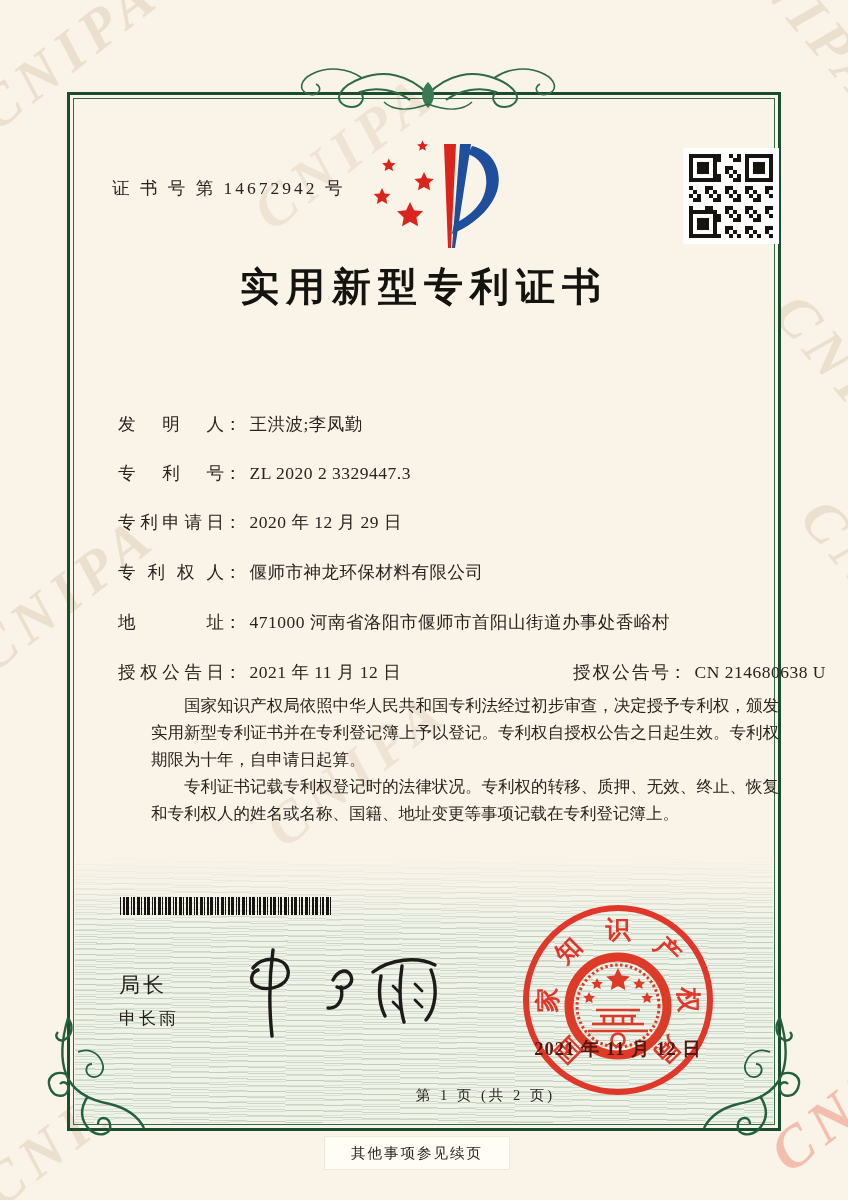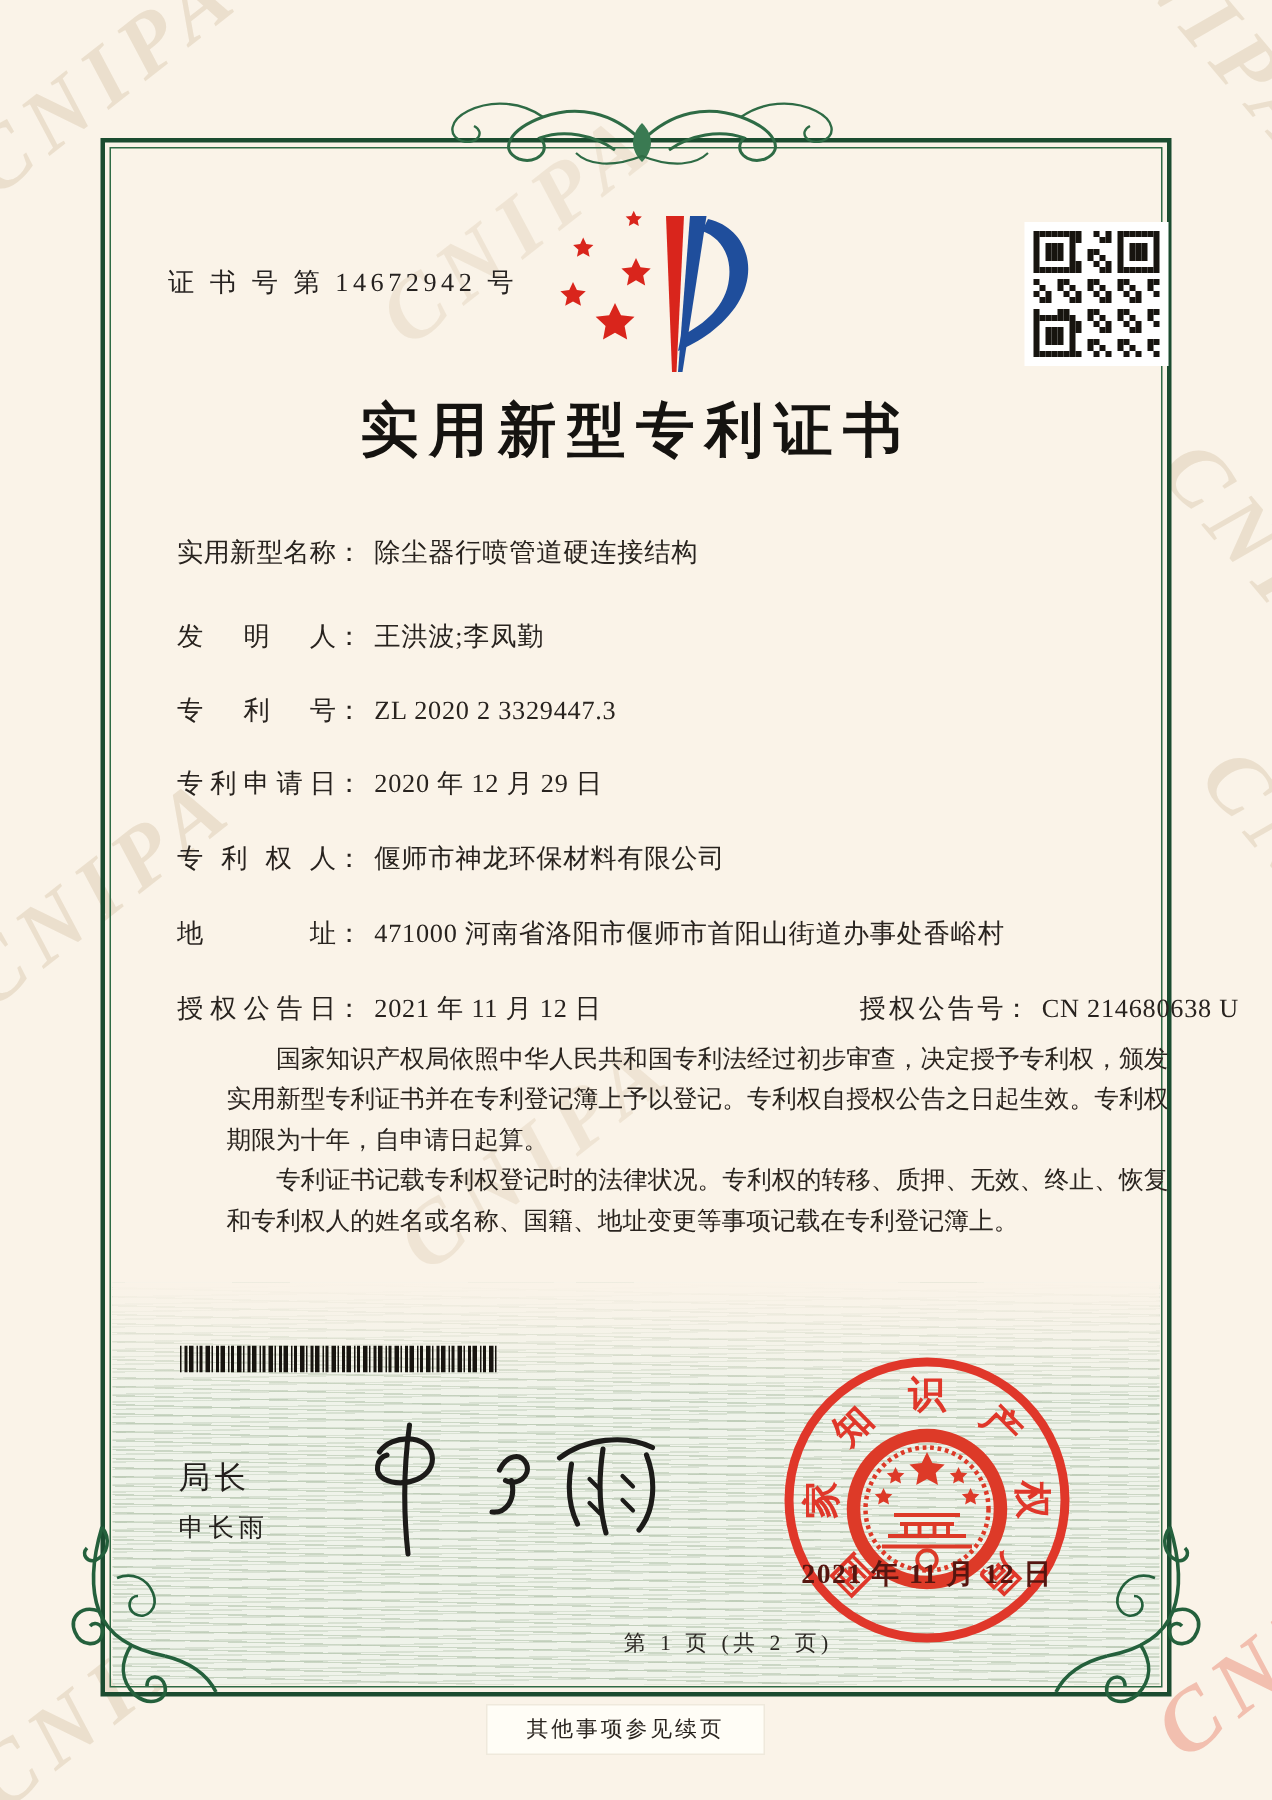--- a/index.html
+++ b/index.html
@@ -373,23 +373,20 @@
       <rect x="34" y="86" width="4" height="4" fill="#17140f"></rect>
       <rect x="46" y="86" width="4" height="4" fill="#17140f"></rect>
       <rect x="54" y="86" width="4" height="4" fill="#17140f"></rect>
       <rect x="66" y="86" width="4" height="4" fill="#17140f"></rect>
       <rect x="74" y="86" width="4" height="4" fill="#17140f"></rect>
       <rect x="86" y="86" width="4" height="4" fill="#17140f"></rect>
     </svg>
 
   <div class="doc-title">实用新型专利证书</div>
 
-  <div class="field-row" style="top:356px;">
-    <span class="flabel">实用新型名称</span><span class="colon">：</span><span class="fvalue">除尘器行喷管道硬连接结构</span>
-  </div>
   <div class="field-row" style="top:412px;">
     <span class="flabel">发明人</span><span class="colon">：</span><span class="fvalue">王洪波;李凤勤</span>
   </div>
   <div class="field-row" style="top:461px;">
     <span class="flabel">专利号</span><span class="colon">：</span><span class="fvalue">ZL 2020 2 3329447.3</span>
   </div>
   <div class="field-row" style="top:510px;">
     <span class="flabel">专利申请日</span><span class="colon">：</span><span class="fvalue">2020 年 12 月 29 日</span>
   </div>
   <div class="field-row" style="top:560px;">

